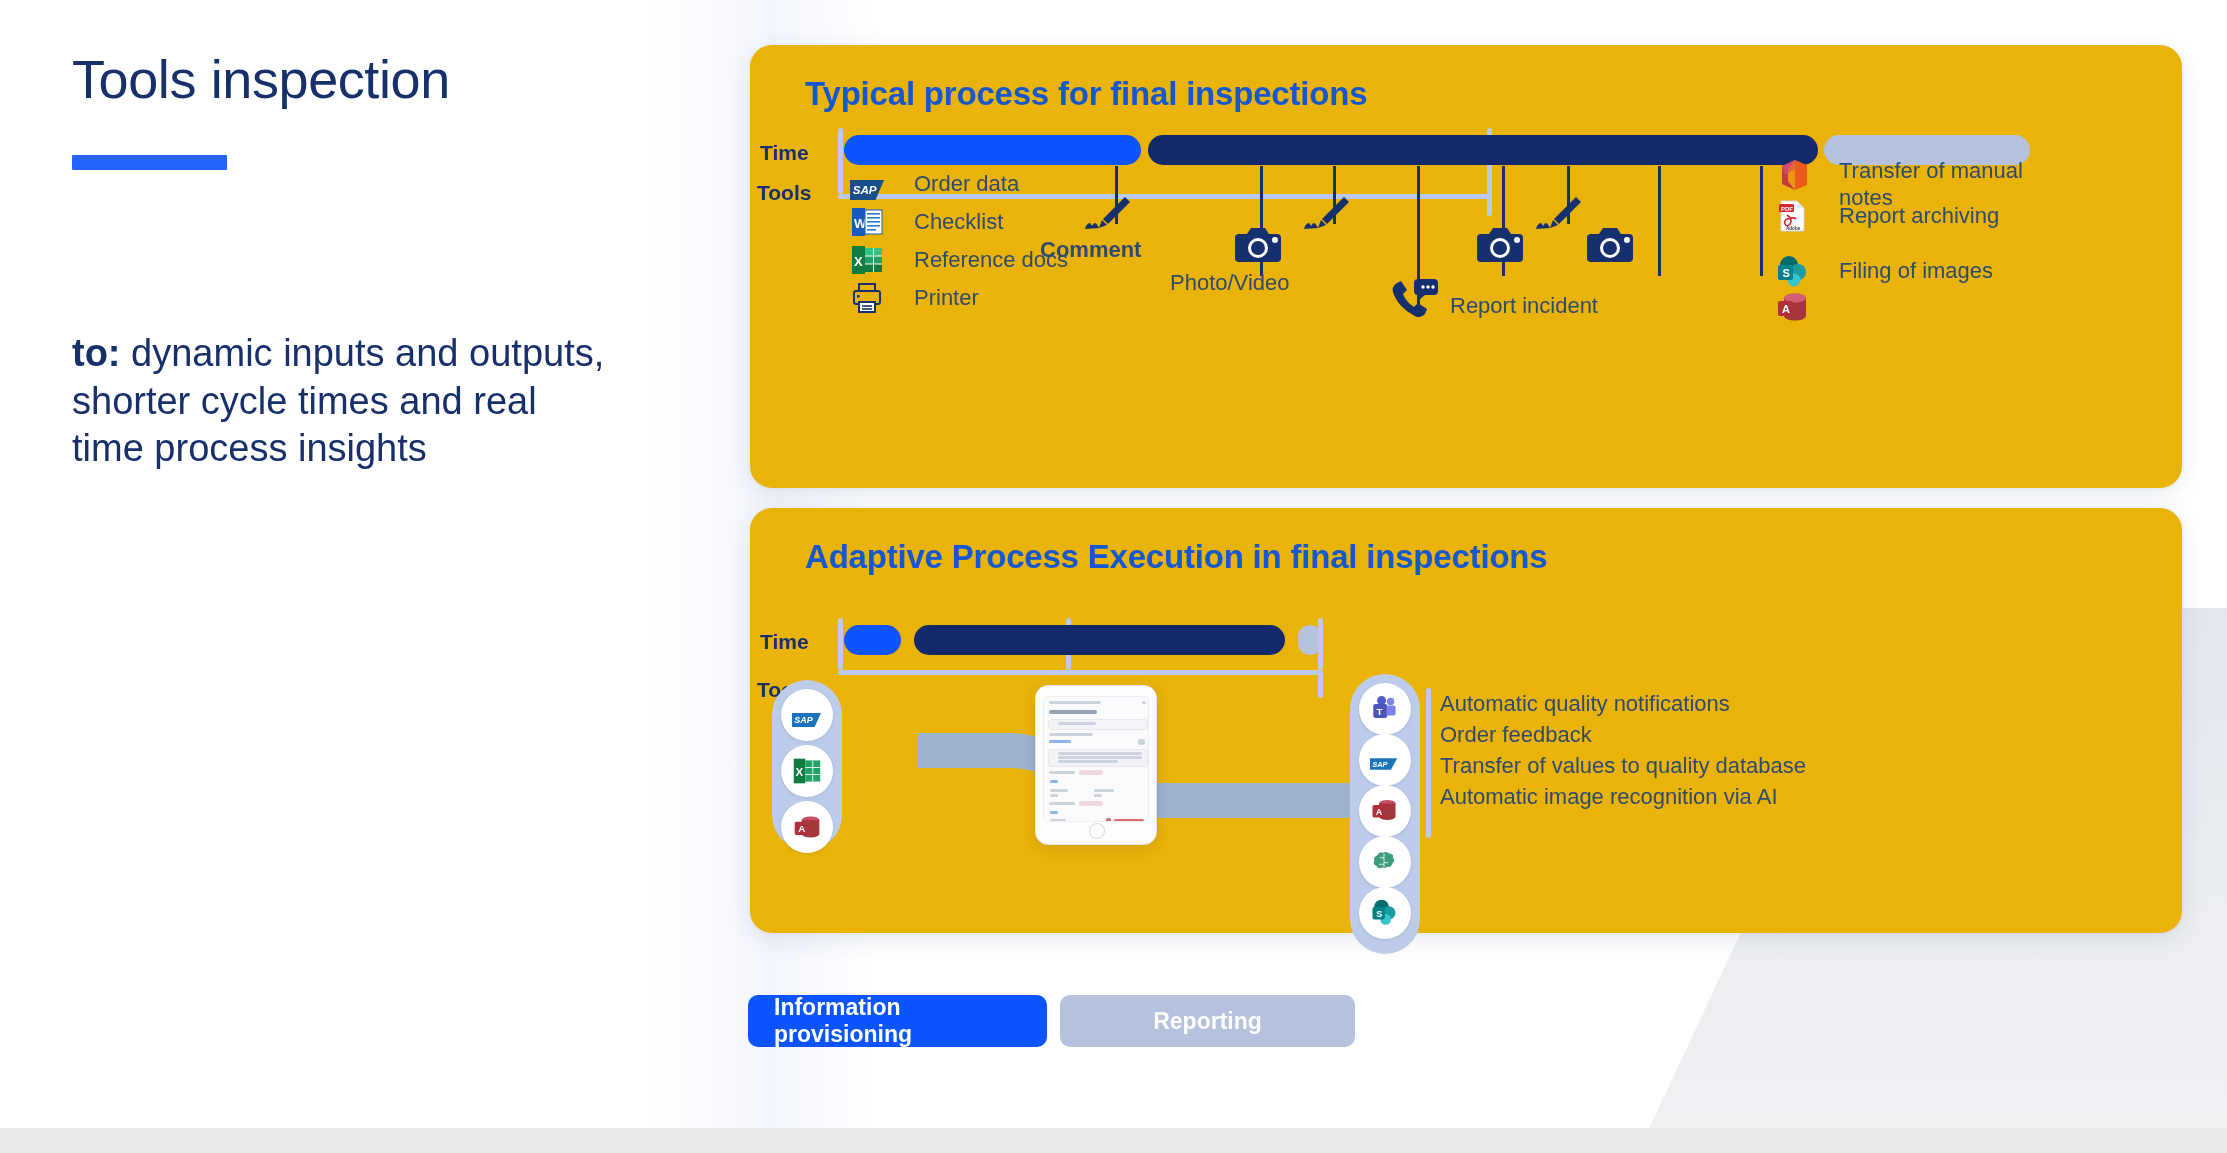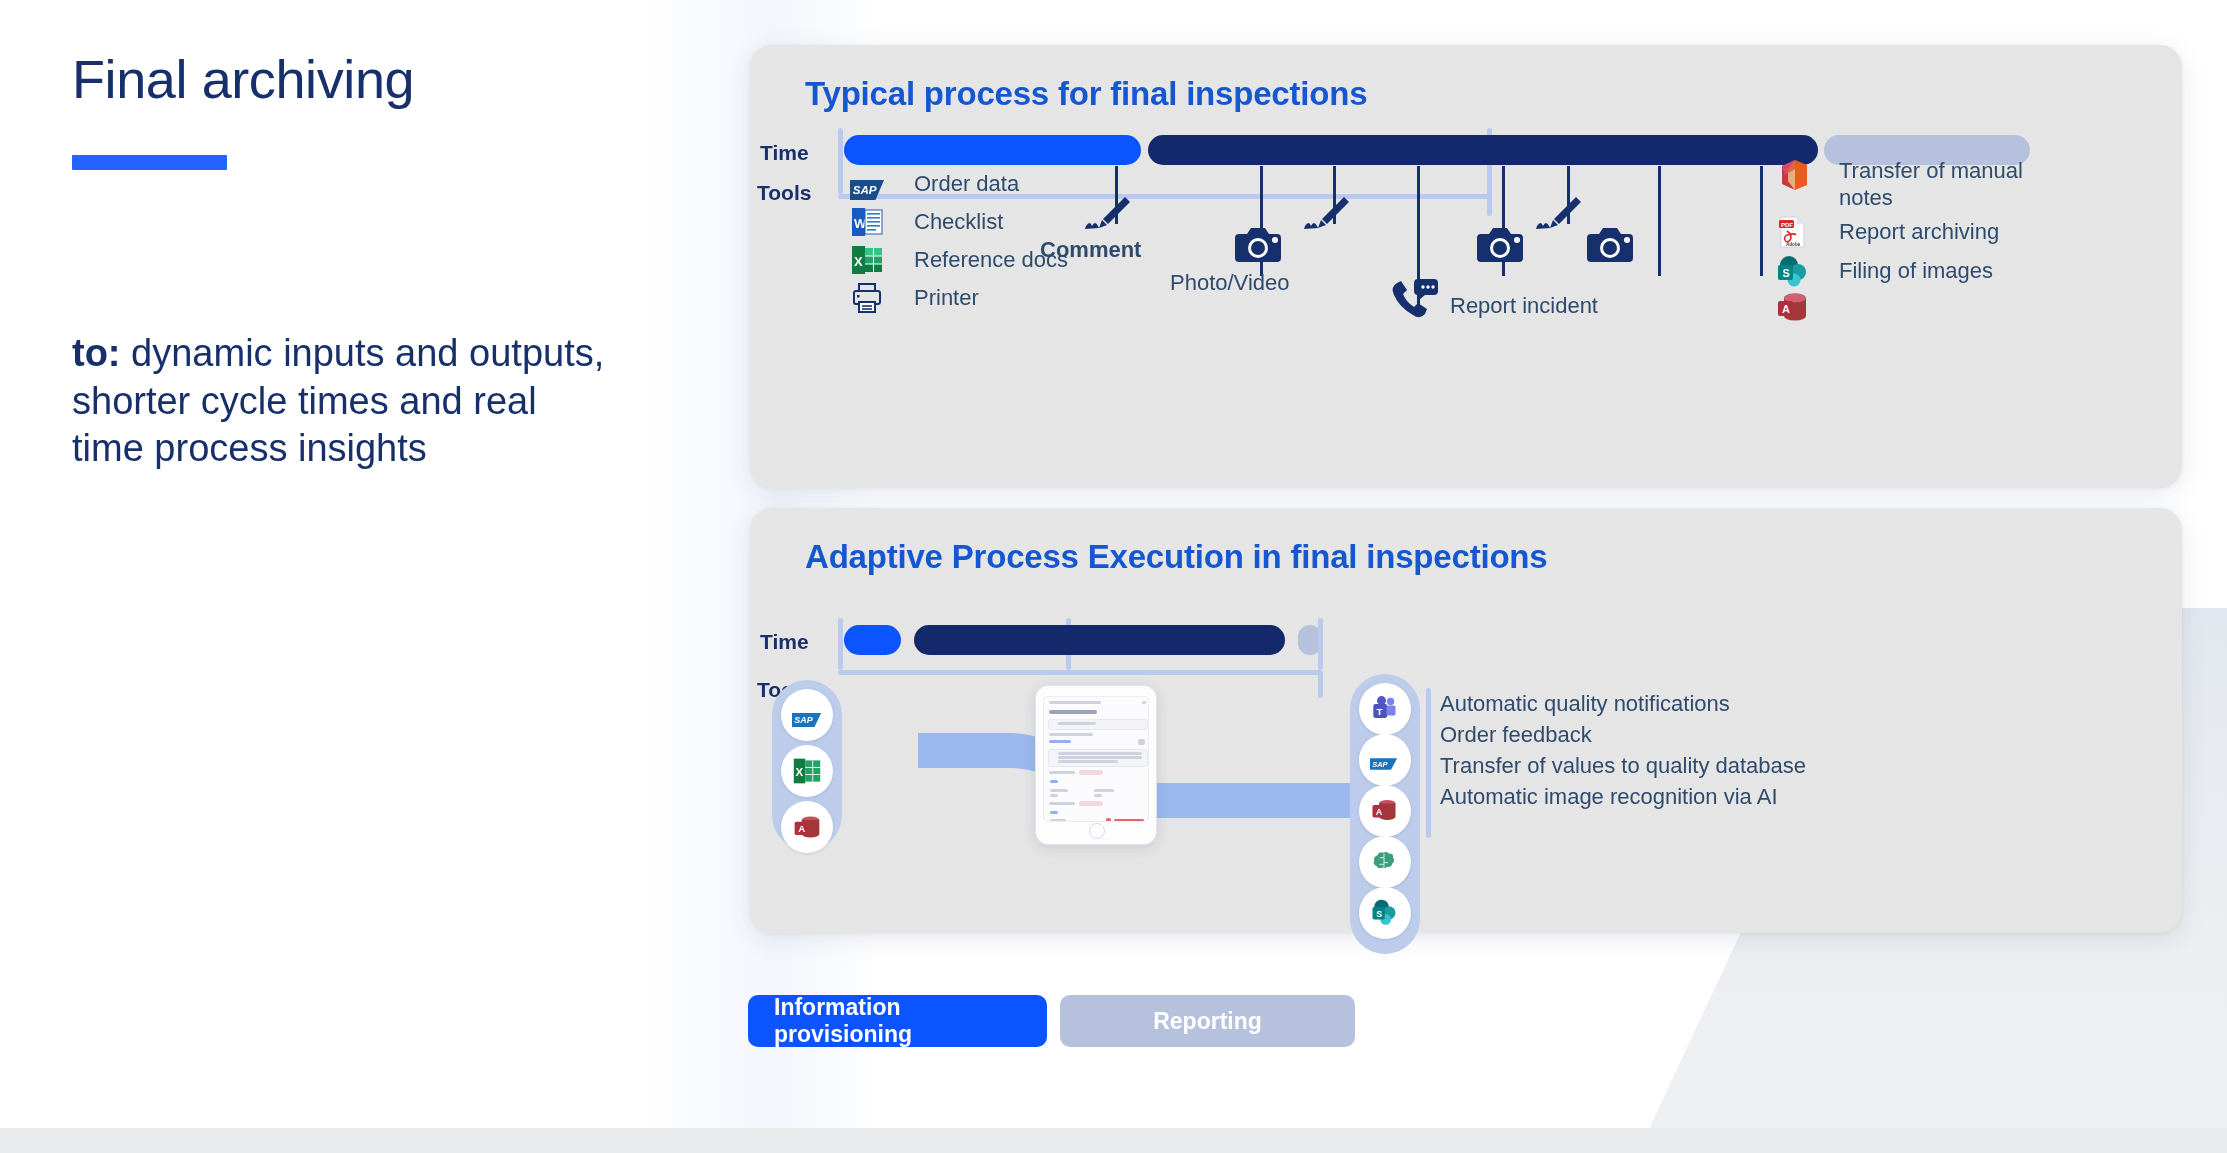--- a/index.html
+++ b/index.html
@@ -38,21 +38,21 @@
   .para{
     font-size:38px;line-height:1.25;color:#17306b;font-weight:400;
     margin:0;
   }
   .para b{font-weight:700;}
   .para-from{margin-top:90px;width:610px;}
   .para-to{margin-top:160px;width:540px;}
 
   
   .card{
-    position:absolute;background:#e5e5e5;border-radius:22px;
+    position:absolute;background:#eab308;border-radius:22px;
     box-shadow:0 6px 26px rgba(31,54,105,.10), 0 1px 4px rgba(31,54,105,.06);
   }
   #card-typical{left:750px;top:45px;width:1432px;height:443px;}
   #card-adaptive{left:750px;top:508px;width:1432px;height:425px;}
   .card-title{
     position:absolute;left:55px;top:30px;
     font-size:33px;font-weight:700;color:#1557d0;letter-spacing:-.2px;
     margin:0;white-space:nowrap;
   }
 
@@ -133,21 +133,21 @@
   #legend-reporting{background:#b6c2dd;width:295px;color:#ffffff;}
 </style>
 </head>
 <body>
 
 <div class="bg-soft-left"></div>
 <div class="bg-diagonal"></div>
 <div class="bg-bottom-strip"></div>
 
 <div class="left-col">
-  <h1 class="page-title">Final archiving</h1>
+  <h1 class="page-title">Tools inspection</h1>
   <div class="title-rule"></div>
 
 
   <p class="para para-to"><b>to:</b><span> dynamic inputs and outputs, shorter cycle times and real time process insights</span></p>
 </div>
 
 <div class="card" id="card-typical">
   <h2 class="card-title">Typical process for final inspections</h2>
 
   <div class="axis-v" style="left:88px;top:83px;height:66px;"></div>
@@ -317,21 +317,21 @@
       <svg viewBox="0 0 34 34" width="34" height="34">
         <path d="M20 2 L32 7 v20 L20 32 V2z" fill="#eb5b1e"></path>
         <path d="M20 2 L7 8 v18 l13 6 -7 -9 V11z" fill="#c5393f"></path>
         <path d="M7 8 L20 2 v9 L10 17z" fill="#d04a6b"></path>
         <path d="M13 11 v12 l7 9 V2 z" fill="#f07b23" opacity=".55"></path>
       </svg>
     </span>
     <span class="tool-label" style="white-space:normal;width:210px;">Transfer of manual notes</span>
   </div>
 
-  <div class="tool-row" style="left:1025px;top:170px;justify-content:flex-end;">
+  <div class="tool-row" style="left:1025px;top:154px;justify-content:flex-end;">
     <span class="icon-box">
       <svg viewBox="0 0 34 34" width="34" height="34">
         <path d="M6 2 h16 l7 7 v23 H6z" fill="#ffffff" stroke="#cfd3da" stroke-width="1"></path>
         <path d="M22 2 l7 7 h-7z" fill="#e4e7ec"></path>
         <rect x="4" y="5" width="15" height="8" rx="1.5" fill="#d9262c"></rect>
         <text x="6" y="11.5" font-family="Liberation Sans,sans-serif" font-size="6" font-weight="700" fill="#ffffff">PDF</text>
         <path d="M12 16 q6 4 3 9 q-3 4 -5 0 q-2 -5 6 -6 q4 -0.5 5 1" stroke="#d9262c" stroke-width="1.6" fill="none"></path>
         <text x="11" y="31" font-family="Liberation Sans,sans-serif" font-size="4.6" font-weight="700" fill="#3b3b3b">Adobe</text>
       </svg>
     </span>

